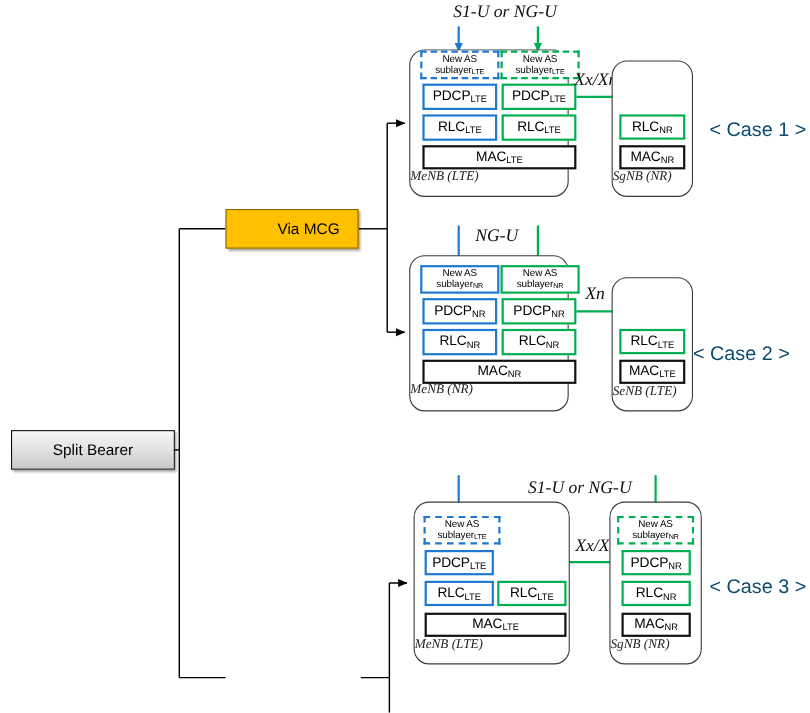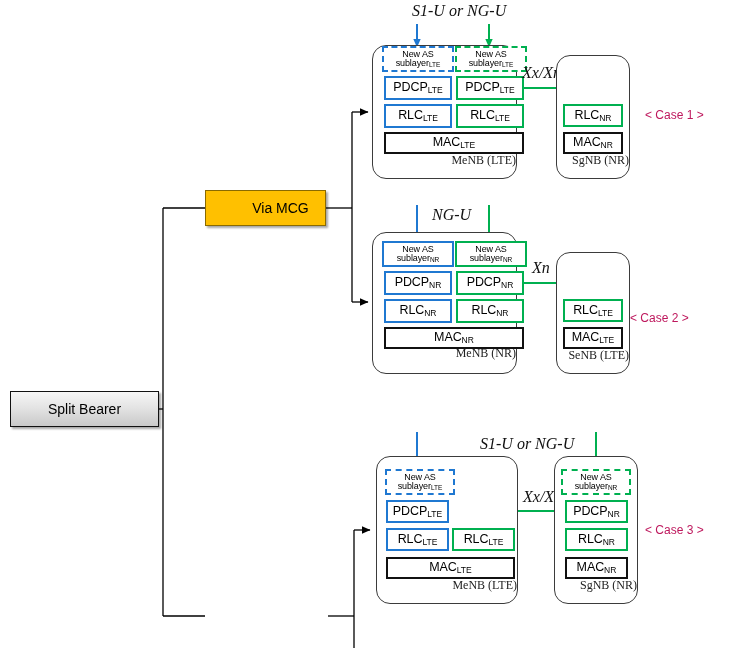--- a/index.html
+++ b/index.html
@@ -13,43 +13,43 @@
         justify-content:center;font-size:14px;color:#000;}
   .node-root{border:1.5px solid #111;
     background:linear-gradient(to bottom,#f6f6f6 0%,#e4e4e4 45%,#c9c9c9 100%);
     box-shadow:2px 2px 2px rgba(0,0,0,.35);}
   .node-mcg,.node-scg{border:1.5px solid #8a6a00;background:#FFC000;
     box-shadow:2px 2px 2px rgba(0,0,0,.35);}
 
   
   .nbox{position:absolute;box-sizing:border-box;border:1.6px solid #3b3b3b;
         border-radius:14px;background:#fff;}
-  .nblabel{position:absolute;width:100%;text-align:right;
-           font-family:"Liberation Serif",serif;
+  .nblabel{position:absolute;width:100%;text-align:left;
+           font-family:"Liberation Serif",serif;font-style:italic;
            font-size:12px;color:#222;}
 
   
   .blk{position:absolute;box-sizing:border-box;display:flex;align-items:center;
        justify-content:center;text-align:center;background:#fff;
        font-size:12.5px;color:#000;line-height:1.05;letter-spacing:-0.1px;}
   .blk sub{font-size:8.5px;vertical-align:baseline;position:relative;top:2px;
            letter-spacing:0;}
   .blk.small{font-size:9px;}
   .blk.small sub{font-size:6.5px;top:1px;}
   .b-blue{border:2px solid #1F78D1;}
   .b-green{border:2px solid #00B050;}
   .b-black{border:2px solid #111;}
   .d-blue{border:2px dashed #1F78D1;}
   .d-green{border:2px dashed #00B050;}
 
   
   .lbl{position:absolute;font-family:"Liberation Serif",serif;font-style:italic;
        font-size:16px;color:#111;white-space:nowrap;}
   .caselbl{position:absolute;font-family:"Liberation Sans",sans-serif;
-           font-size:12px;color:#be185d;white-space:nowrap;}
+           font-size:18px;color:#0c4a6e;white-space:nowrap;}
 </style>
 </head>
 <body>
 
 <div id="canvas">
 
   <svg class="lines" viewBox="0 0 736 648">
     <defs>
       <marker id="ahk" markerWidth="9" markerHeight="9" refX="8" refY="4.5" orient="auto" markerUnits="userSpaceOnUse">
         <path d="M0,0.8 L8.5,4.5 L0,8.2 z" fill="#000"></path>

